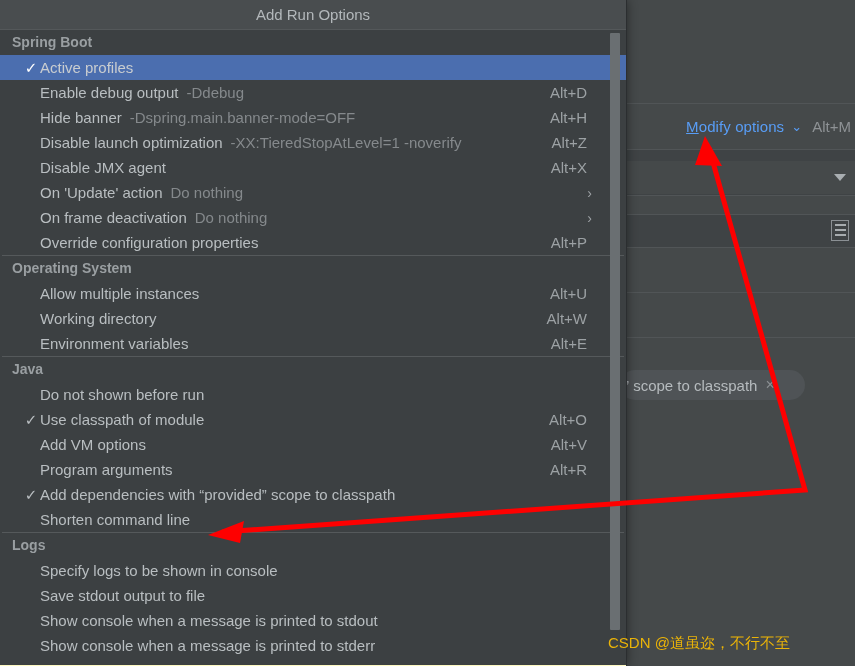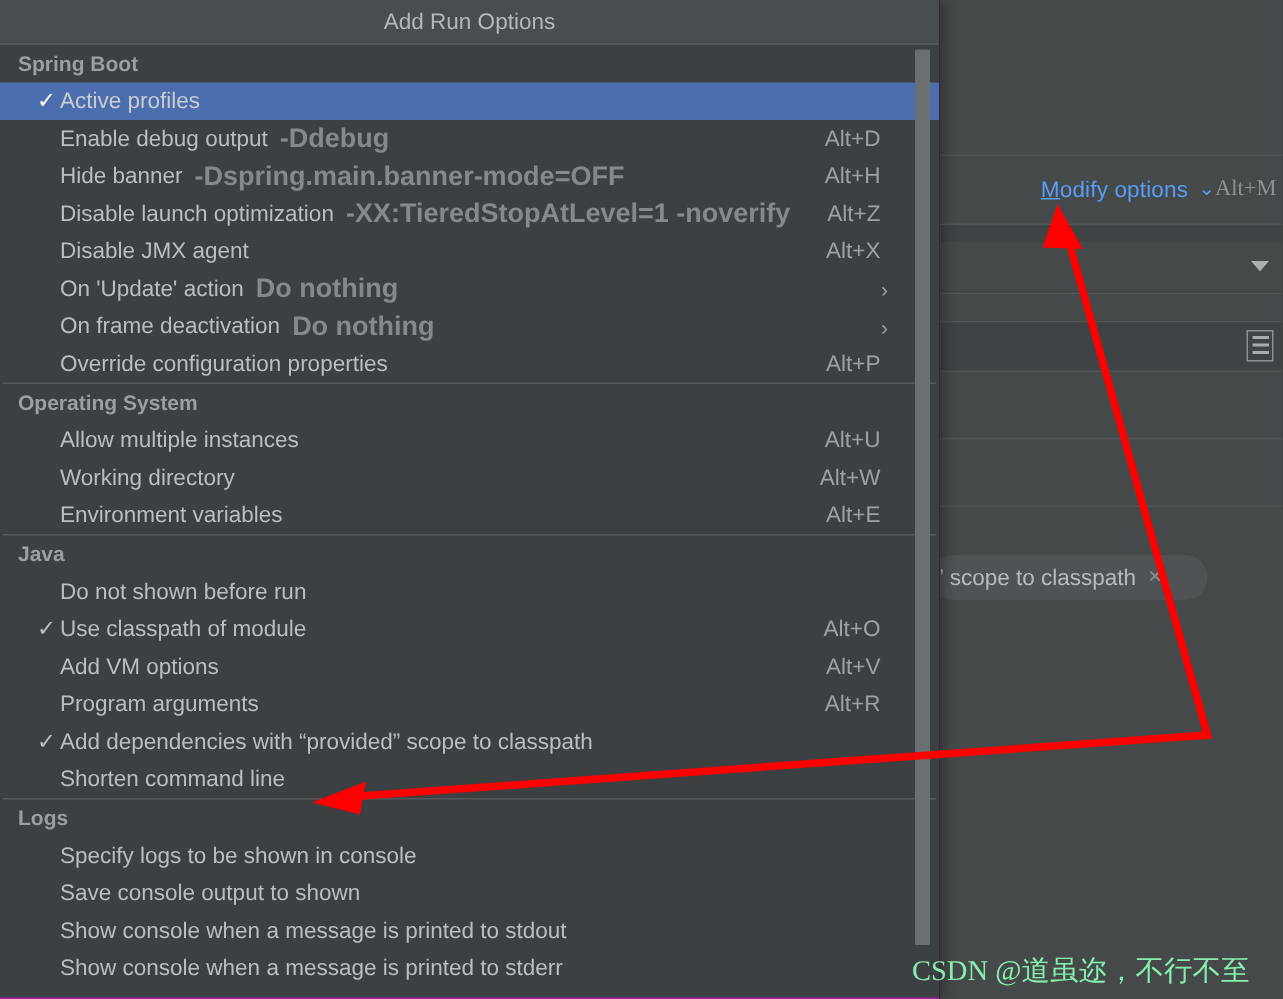--- a/index.html
+++ b/index.html
@@ -68,24 +68,24 @@
   }
   #modify-chevron {
     display: inline-block;
     margin-left: 7px;
     color: #589df6;
     font-size: 13px;
     line-height: 1;
     transform: translateY(-1px);
   }
   #modify-shortcut {
+    margin-left: 10px;
     color: #8e9295;
     font-size: 15px;
     white-space: nowrap;
-    font-family: Liberation Serif, serif;
   }
 
   #combo-row {
     position: absolute;
     left: 627px; top: 161px;
     width: 228px; height: 33px;
     background: #45494a;
     box-sizing: border-box;
   }
   #combo-arrow {
@@ -216,22 +216,21 @@
     font-size: 15px;
     line-height: 1;
   }
   .menu-item.selected .check { color: #ffffff; }
   .menu-item .label {
     margin-left: 18px;
   }
   .menu-item .hint {
     margin-left: 8px;
     color: #85898c;
-    font-size: 18px;
-    font-weight: bold;
+    font-size: 15px;
   }
   .menu-item .shortcut {
     position: absolute;
     right: 39px;
     color: #9ca1a4;
     font-size: 15px;
     margin-left: 24px;
   }
   .menu-item .submenu-arrow {
     position: absolute;
@@ -266,24 +265,24 @@
     left: 0; top: 0;
     width: 855px; height: 666px;
     pointer-events: none;
   }
 
   
   #watermark {
     position: absolute;
     left: 608px;
     top: 634px;
-    color: #86efac;
-    font-size: 19px;
+    color: #eab308;
+    font-size: 15px;
     white-space: nowrap;
-    font-family: Liberation Serif, serif;
+    font-family: Liberation Sans, sans-serif;
   }
 </style>
 </head>
 <body>
 
 <div id="screen">
 
   <div id="bg-panel" style="background: rgb(69, 73, 74);">
 
     <div class="bg-row-line" style="top:103px;"></div>
@@ -314,21 +313,21 @@
           <i></i>
         </span>
     </div>
 
     <div id="classpath-chip" style="left: 620px; width: 185px;">
       <span class="chip-label">” scope to classpath</span>
       <span class="chip-close">×</span>
     </div>
   </div>
 
-  <div id="menu" style="background: #a21caf;">
+  <div id="menu" style="background: #fef9c3;">
     <div id="menu-title" style="background: rgb(73, 77, 79);">Add Run Options</div>
     <div id="menu-body" style="background: rgb(60, 64, 66);">
       <div id="menu-groups">
           <div class="group-header">Spring Boot</div>
           <div class="menu-item selected" style="background: rgb(75, 110, 175);">
             <span class="check">✓</span>
             <span class="label">Active profiles</span>
           </div>
           <div class="menu-item">
             <span class="check"></span>
@@ -417,21 +416,21 @@
             <span class="label">Shorten command line</span>
           </div>
           <div class="separator"></div>
           <div class="group-header">Logs</div>
           <div class="menu-item">
             <span class="check"></span>
             <span class="label">Specify logs to be shown in console</span>
           </div>
           <div class="menu-item">
             <span class="check"></span>
-            <span class="label">Save console output to shown</span>
+            <span class="label">Save stdout output to file</span>
           </div>
           <div class="menu-item">
             <span class="check"></span>
             <span class="label">Show console when a message is printed to stdout</span>
           </div>
           <div class="menu-item">
             <span class="check"></span>
             <span class="label">Show console when a message is printed to stderr</span>
           </div>
         </div>

